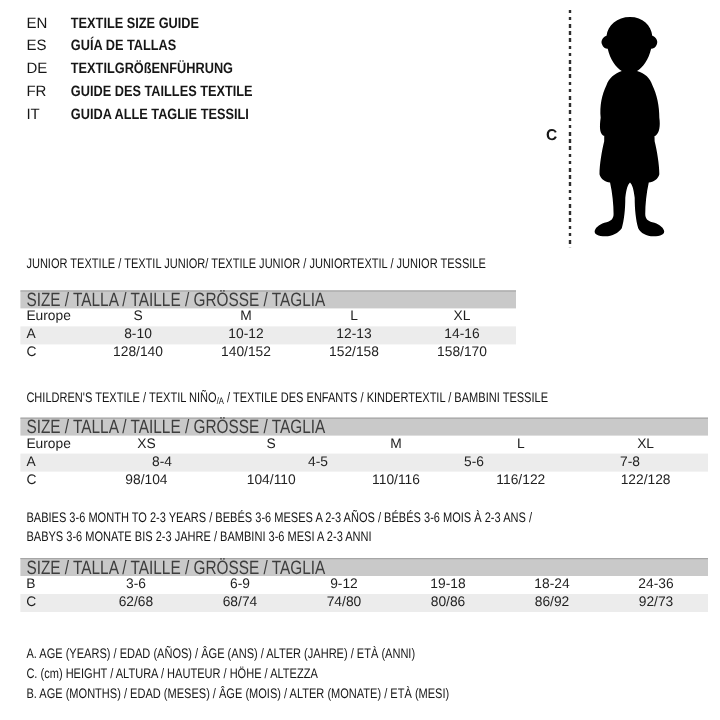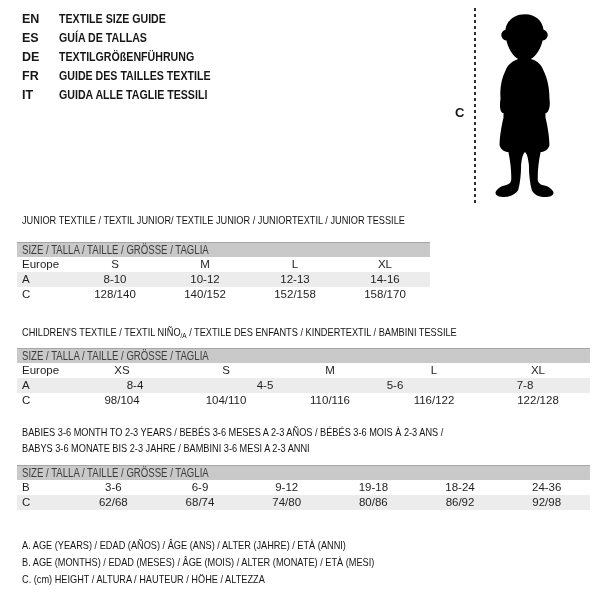--- a/index.html
+++ b/index.html
@@ -7,39 +7,39 @@
   body { font-family:"Liberation Sans","DejaVu Sans",sans-serif; color:#1c1c1c; }
   .canvas { position:relative; width:600px; height:600px; background:#ffffff; overflow:hidden; }
 
   
   .cond  { display:inline-block; transform:scaleX(0.80); transform-origin:0 50%; white-space:nowrap; }
   .cond85{ display:inline-block; transform:scaleX(0.85); transform-origin:0 50%; white-space:nowrap; }
 
   
   .lang-list { position:absolute; left:22px; top:9px; }
   .lang-row  { display:flex; height:19px; align-items:center; }
-  .lang-code { width:37px; font-size:12.5px; font-weight:700; color:#161616; }
+  .lang-code { width:37px; font-size:12.5px; font-weight:400; color:#161616; }
   .lang-title{ font-size:12.5px; font-weight:700; color:#161616; }
 
   
   .dash-line { position:absolute; left:474px; top:8px; width:2px; height:198px;
                background:repeating-linear-gradient(to bottom,#2e2e2e 0 3px,transparent 3px 6px); }
   .figure-label { position:absolute; left:455px; top:105px; font-size:13px; font-weight:700; color:#161616; }
   .baby-svg { position:absolute; left:481px; top:9px; width:88px; height:198px; }
 
   
   .tbl { position:absolute; left:17px; }
   .tbl-1 { top:212px; width:413px; }
   .tbl-2 { top:324px; width:573px; }
   .tbl-3 { top:424px; width:573px; }
   .tbl-title { height:16px; line-height:16px; margin-left:5px; font-size:11.5px; font-weight:400; color:#141414; }
   .gap-1 { height:14px; } .gap-2 { height:8px; } .gap-3 { height:9px; }
   .size-bar { height:15px; line-height:15px; background:#c9c9c9; border-top:1px solid #a6a6a6;
-              padding-left:5px; font-size:12px; font-weight:400; color:#3d3d3d; }
-  .trow { display:flex; height:15px; line-height:15px; }
+              padding-left:5px; font-size:16px; font-weight:400; color:#3d3d3d; }
+  .trow { display:flex; height:15px; line-height:15px;justify-content:flex-end; }
   .trow.shaded { background:#ececec; }
   .trow .rlabel { width:53px; padding-left:5px; font-size:11.5px; color:#1f1f1f; }
   .trow .cell   { flex:1; text-align:center; font-size:11.5px; color:#1f1f1f; }
   .sub { font-size:8px; position:relative; top:2px; letter-spacing:0; }
 
   
   .notes { position:absolute; left:22px; top:537px; }
   .note-line { height:17px; line-height:17px; font-size:11.5px; font-weight:400; color:#161616; }
 </style>
 </head>
@@ -180,23 +180,23 @@
       <span class="cell">18-24</span>
       <span class="cell">24-36</span>
     </div>
     <div class="trow shaded">
       <span class="rlabel">C</span>
       <span class="cell">62/68</span>
       <span class="cell">68/74</span>
       <span class="cell">74/80</span>
       <span class="cell">80/86</span>
       <span class="cell">86/92</span>
-      <span class="cell">92/98</span>
+      <span class="cell">92/73</span>
     </div>
   </div>
 
   <div class="notes">
     <div class="note-line"><span class="cond">A. AGE (YEARS) / EDAD (AÑOS) / ÂGE (ANS) / ALTER (JAHRE) / ETÀ (ANNI)</span></div>
+    <div class="note-line"><span class="cond">C. (cm) HEIGHT / ALTURA / HAUTEUR / HÖHE / ALTEZZA</span></div>
     <div class="note-line"><span class="cond">B. AGE (MONTHS) / EDAD (MESES) / ÂGE (MOIS) / ALTER (MONATE) / ETÀ (MESI)</span></div>
-    <div class="note-line"><span class="cond">C. (cm) HEIGHT / ALTURA / HAUTEUR / HÖHE / ALTEZZA</span></div>
   </div>
 
 </div>
 
 </body></html>

